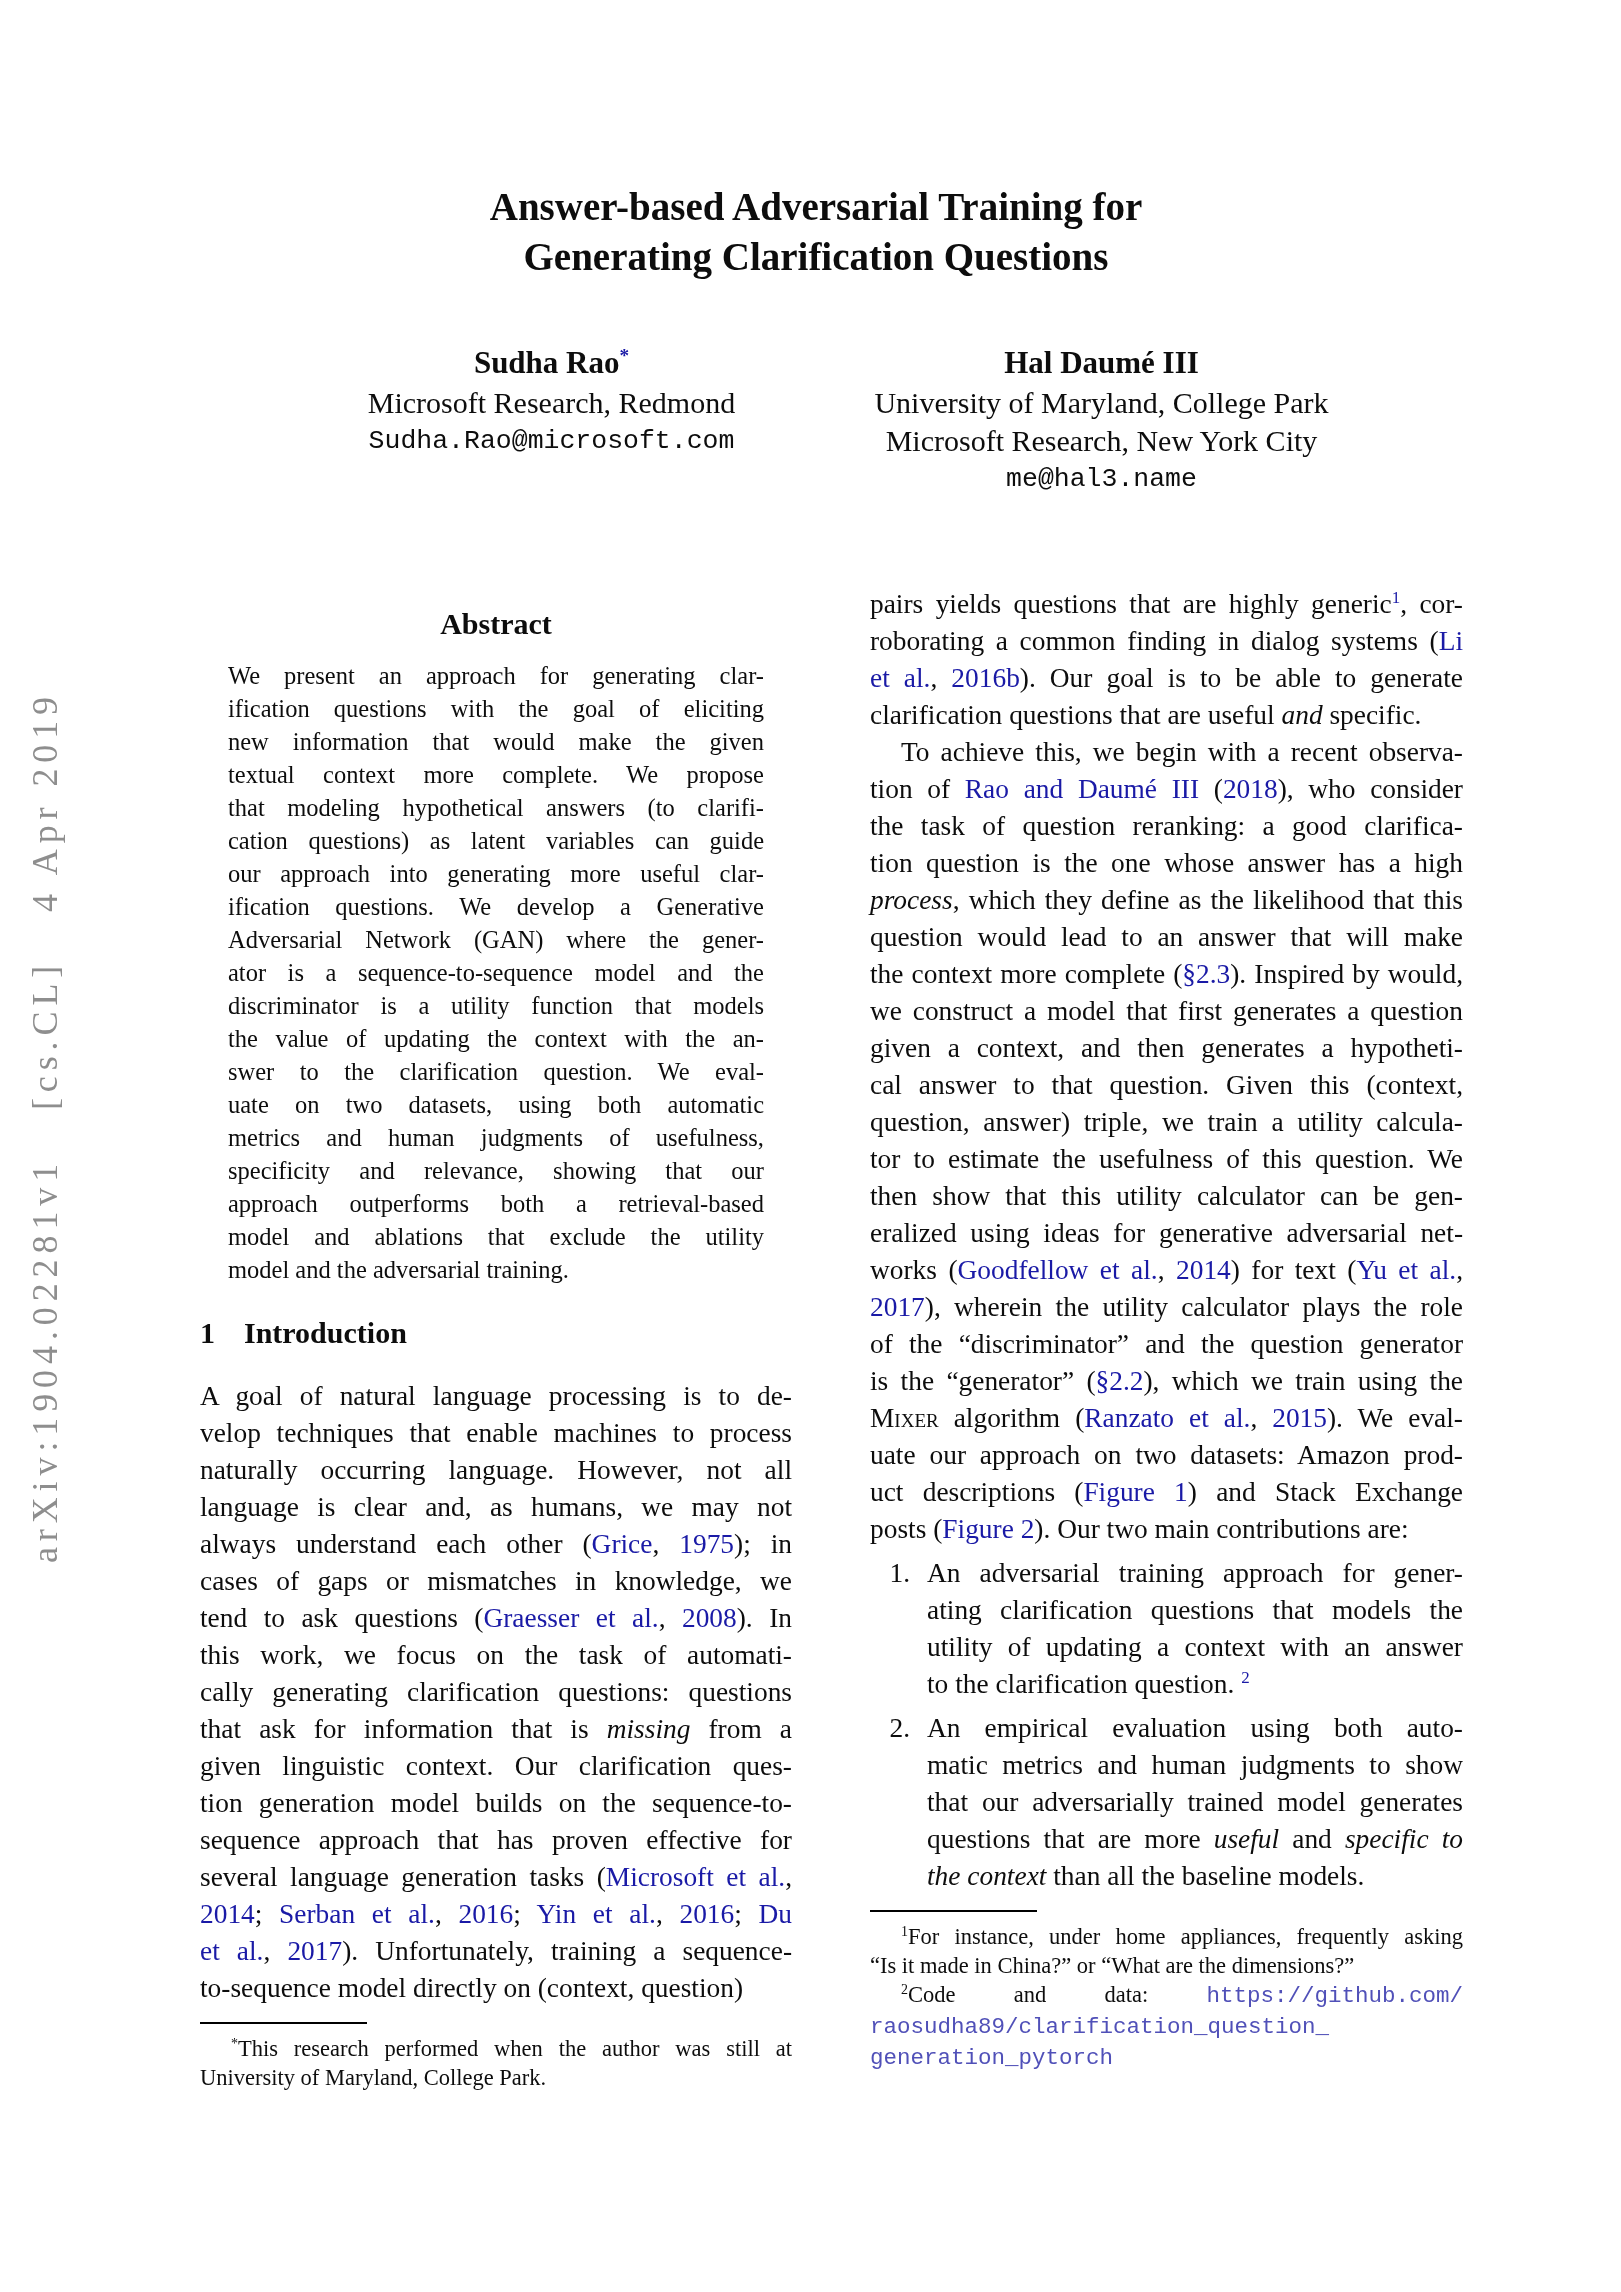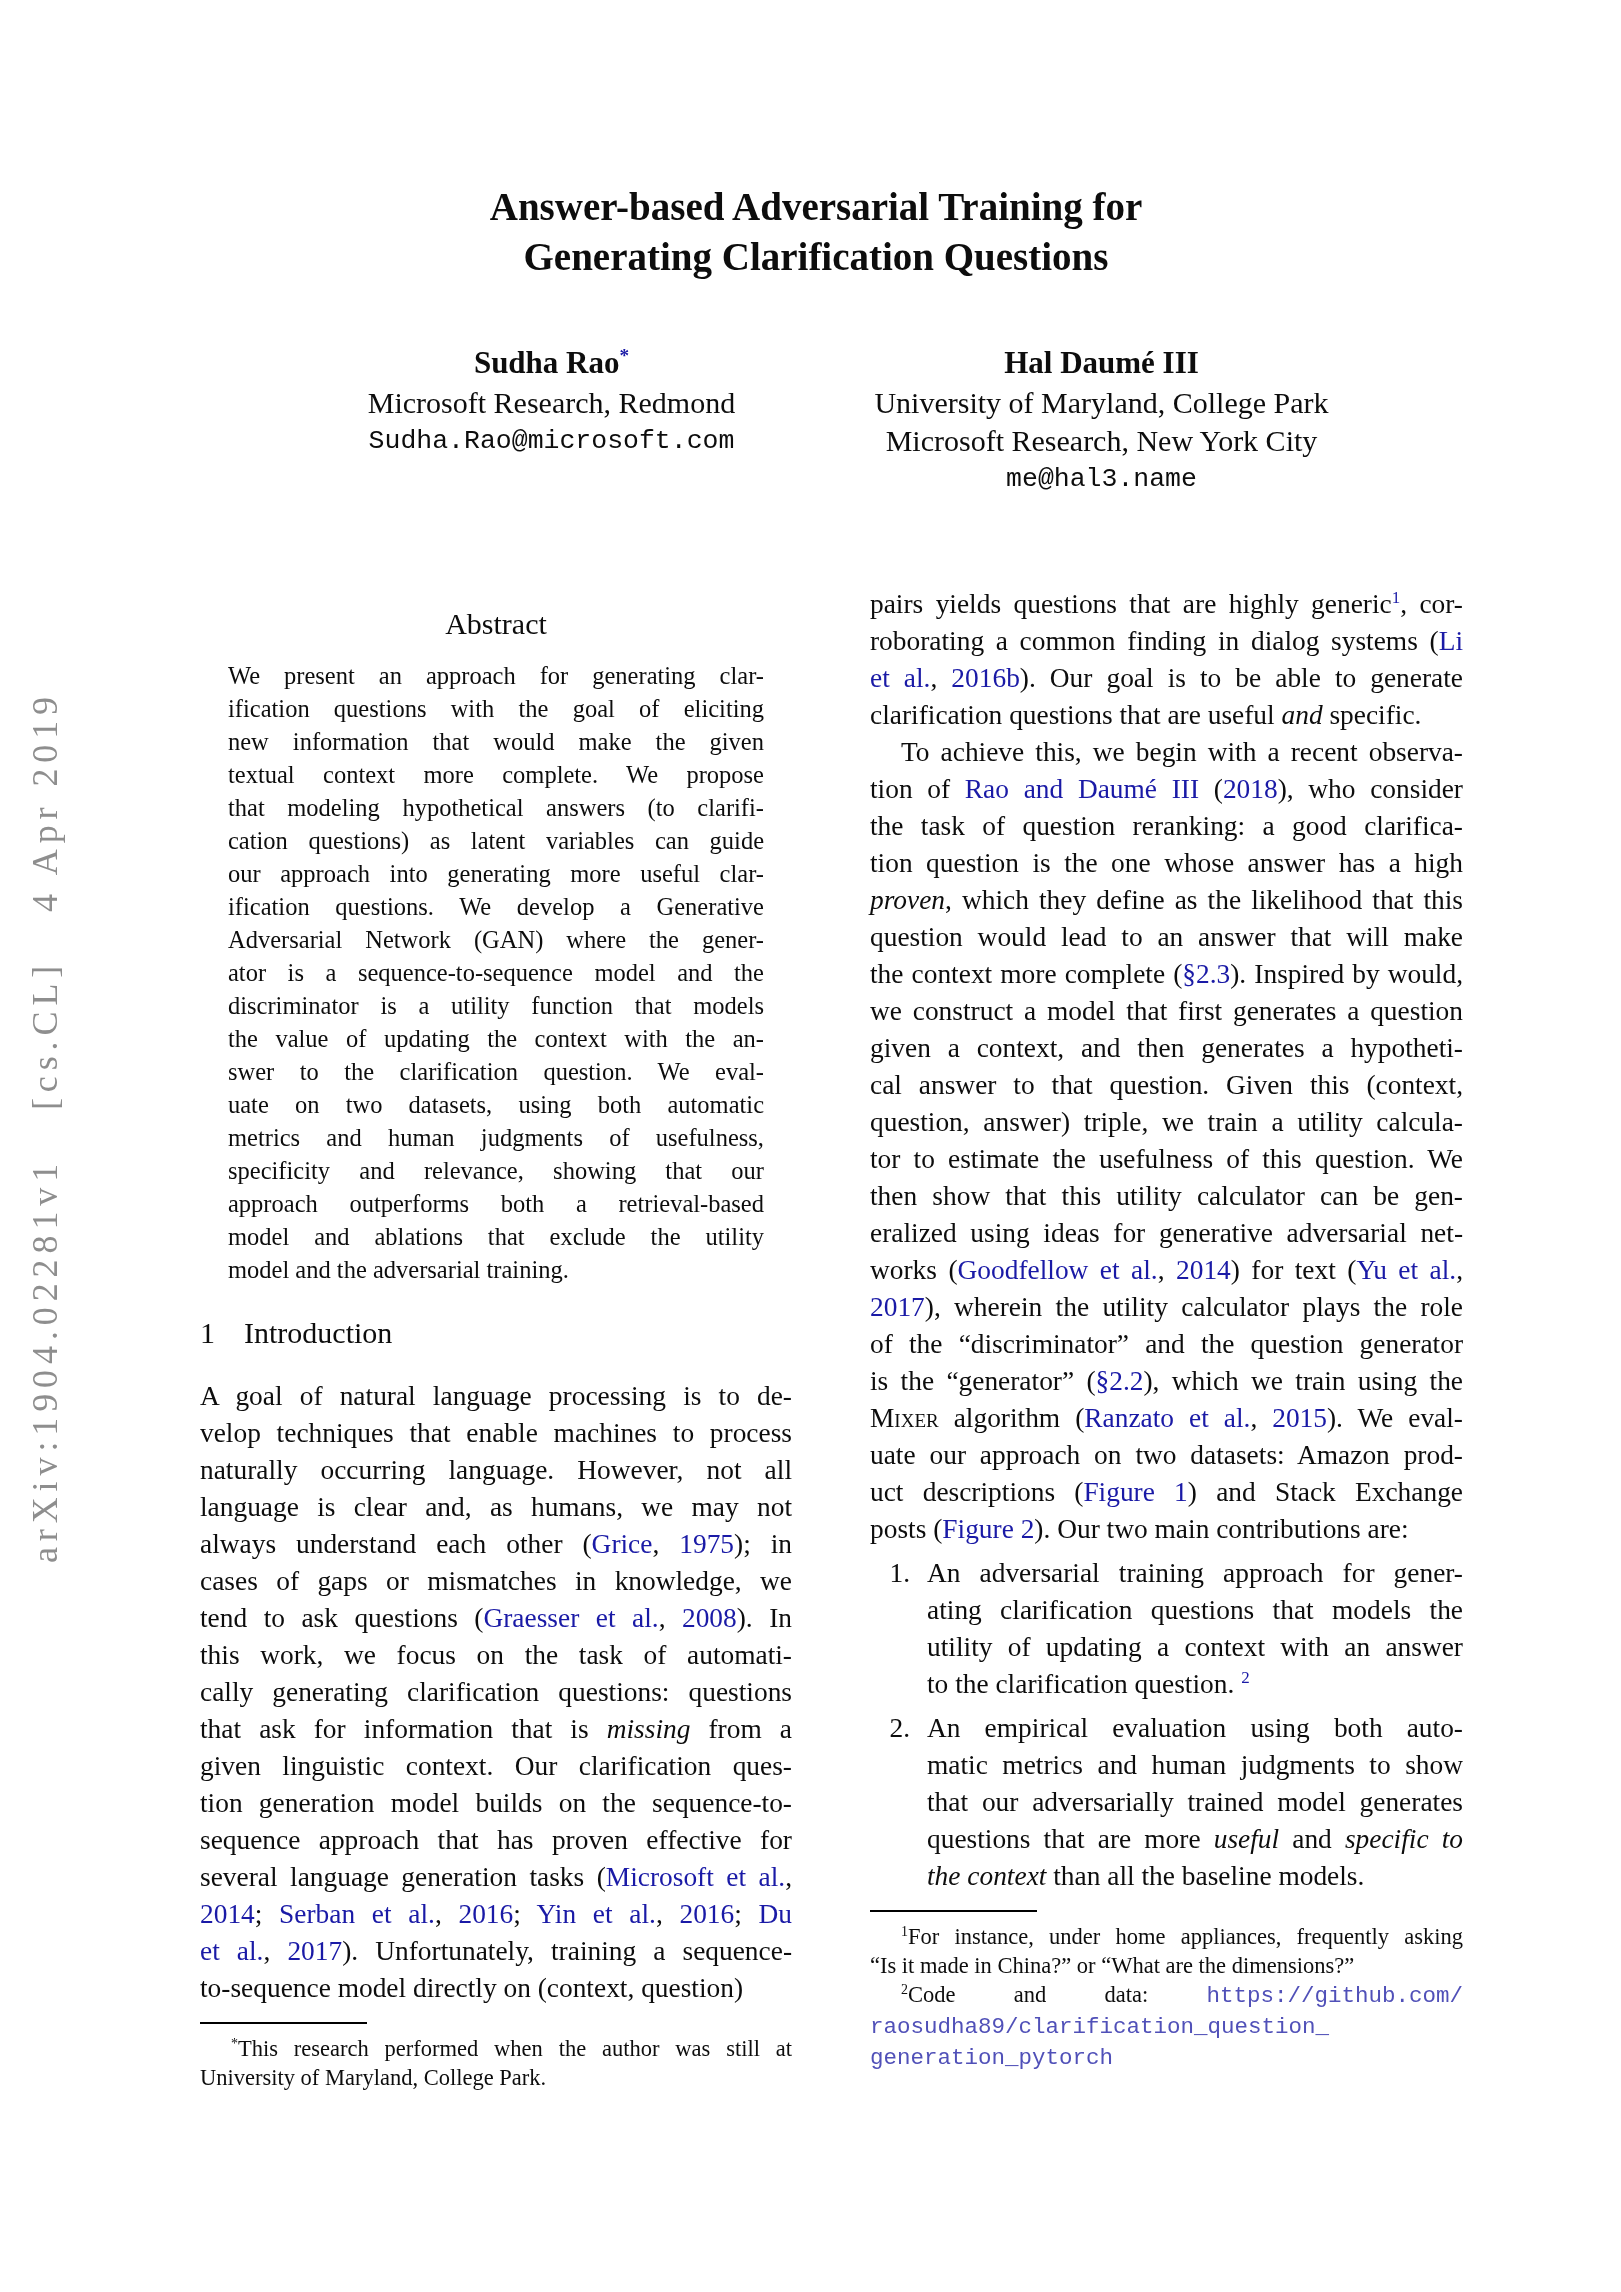--- a/index.html
+++ b/index.html
@@ -12,21 +12,21 @@
         font-weight:bold;font-size:39px;line-height:50px;}
   .author{position:absolute;top:341px;text-align:center;}
   .author-1{left:238px;width:627px;}
   .author-2{left:788px;width:627px;}
   .aname{font-size:31px;font-weight:bold;line-height:43px;}
   .aff{font-size:30px;line-height:38px;}
   .aemail{font-family:"Liberation Mono",monospace;font-size:26.5px;line-height:39px;}
   .col{position:absolute;}
   .col-left{left:200px;top:604px;width:592px;}
   .col-right{left:870px;top:586px;width:593px;}
-  .sec-heading{font-size:30px;font-weight:normal;line-height:39px;}
+  .sec-heading{font-size:30px;font-weight:bold;line-height:39px;}
   .sec-heading.center{text-align:center;}
   .sec-heading.abstract-h{margin-bottom:15.7px;}
   .sec-heading.intro-h{margin:27.4px 0 25.5px 0;}
   .sec-num{margin-right:29px;}
   .pblock.abstract{margin:0 28px;font-size:24.5px;line-height:33px;}
   .pblock.body{font-size:27.4px;line-height:37px;}
   .pblock.fn{font-size:22.5px;line-height:29px;}
   .ln{text-align:justify;text-align-last:justify;}
   .ln.last{text-align-last:left;}
   .ln.indent{text-indent:31px;}
@@ -113,21 +113,21 @@
         <div class="ln"><span class="seg-r">pairs yields questions that are highly generic</span><span class="seg-sup seg-c">1</span><span class="seg-r">, cor-</span></div>
         <div class="ln"><span class="seg-r">roborating a common finding in dialog systems (</span><span class="seg-c">Li</span></div>
         <div class="ln"><span class="seg-c">et al.</span><span class="seg-r">, </span><span class="seg-c">2016b</span><span class="seg-r">). Our goal is to be able to generate</span></div>
         <div class="ln last"><span class="seg-r">clarification questions that are useful </span><span class="seg-i">and</span><span class="seg-r"> specific.</span></div>
       </div>
       <div class="pblock body">
         <div class="ln indent"><span class="seg-r">To achieve this, we begin with a recent observa-</span></div>
         <div class="ln"><span class="seg-r">tion of </span><span class="seg-c">Rao and Daumé III</span><span class="seg-r"> (</span><span class="seg-c">2018</span><span class="seg-r">), who consider</span></div>
         <div class="ln"><span class="seg-r">the task of question reranking: a good clarifica-</span></div>
         <div class="ln"><span class="seg-r">tion question is the one whose answer has a high</span></div>
-        <div class="ln"><span class="seg-i">proven</span><span class="seg-r">, which they define as the likelihood that this</span></div>
+        <div class="ln"><span class="seg-i">process</span><span class="seg-r">, which they define as the likelihood that this</span></div>
         <div class="ln"><span class="seg-r">question would lead to an answer that will make</span></div>
         <div class="ln"><span class="seg-r">the context more complete (</span><span class="seg-c">§2.3</span><span class="seg-r">). Inspired by would,</span></div>
         <div class="ln"><span class="seg-r">we construct a model that first generates a question</span></div>
         <div class="ln"><span class="seg-r">given a context, and then generates a hypotheti-</span></div>
         <div class="ln"><span class="seg-r">cal answer to that question. Given this (context,</span></div>
         <div class="ln"><span class="seg-r">question, answer) triple, we train a utility calcula-</span></div>
         <div class="ln"><span class="seg-r">tor to estimate the usefulness of this question. We</span></div>
         <div class="ln"><span class="seg-r">then show that this utility calculator can be gen-</span></div>
         <div class="ln"><span class="seg-r">eralized using ideas for generative adversarial net-</span></div>
         <div class="ln"><span class="seg-r">works (</span><span class="seg-c">Goodfellow et al.</span><span class="seg-r">, </span><span class="seg-c">2014</span><span class="seg-r">) for text (</span><span class="seg-c">Yu et al.</span><span class="seg-r">,</span></div>

